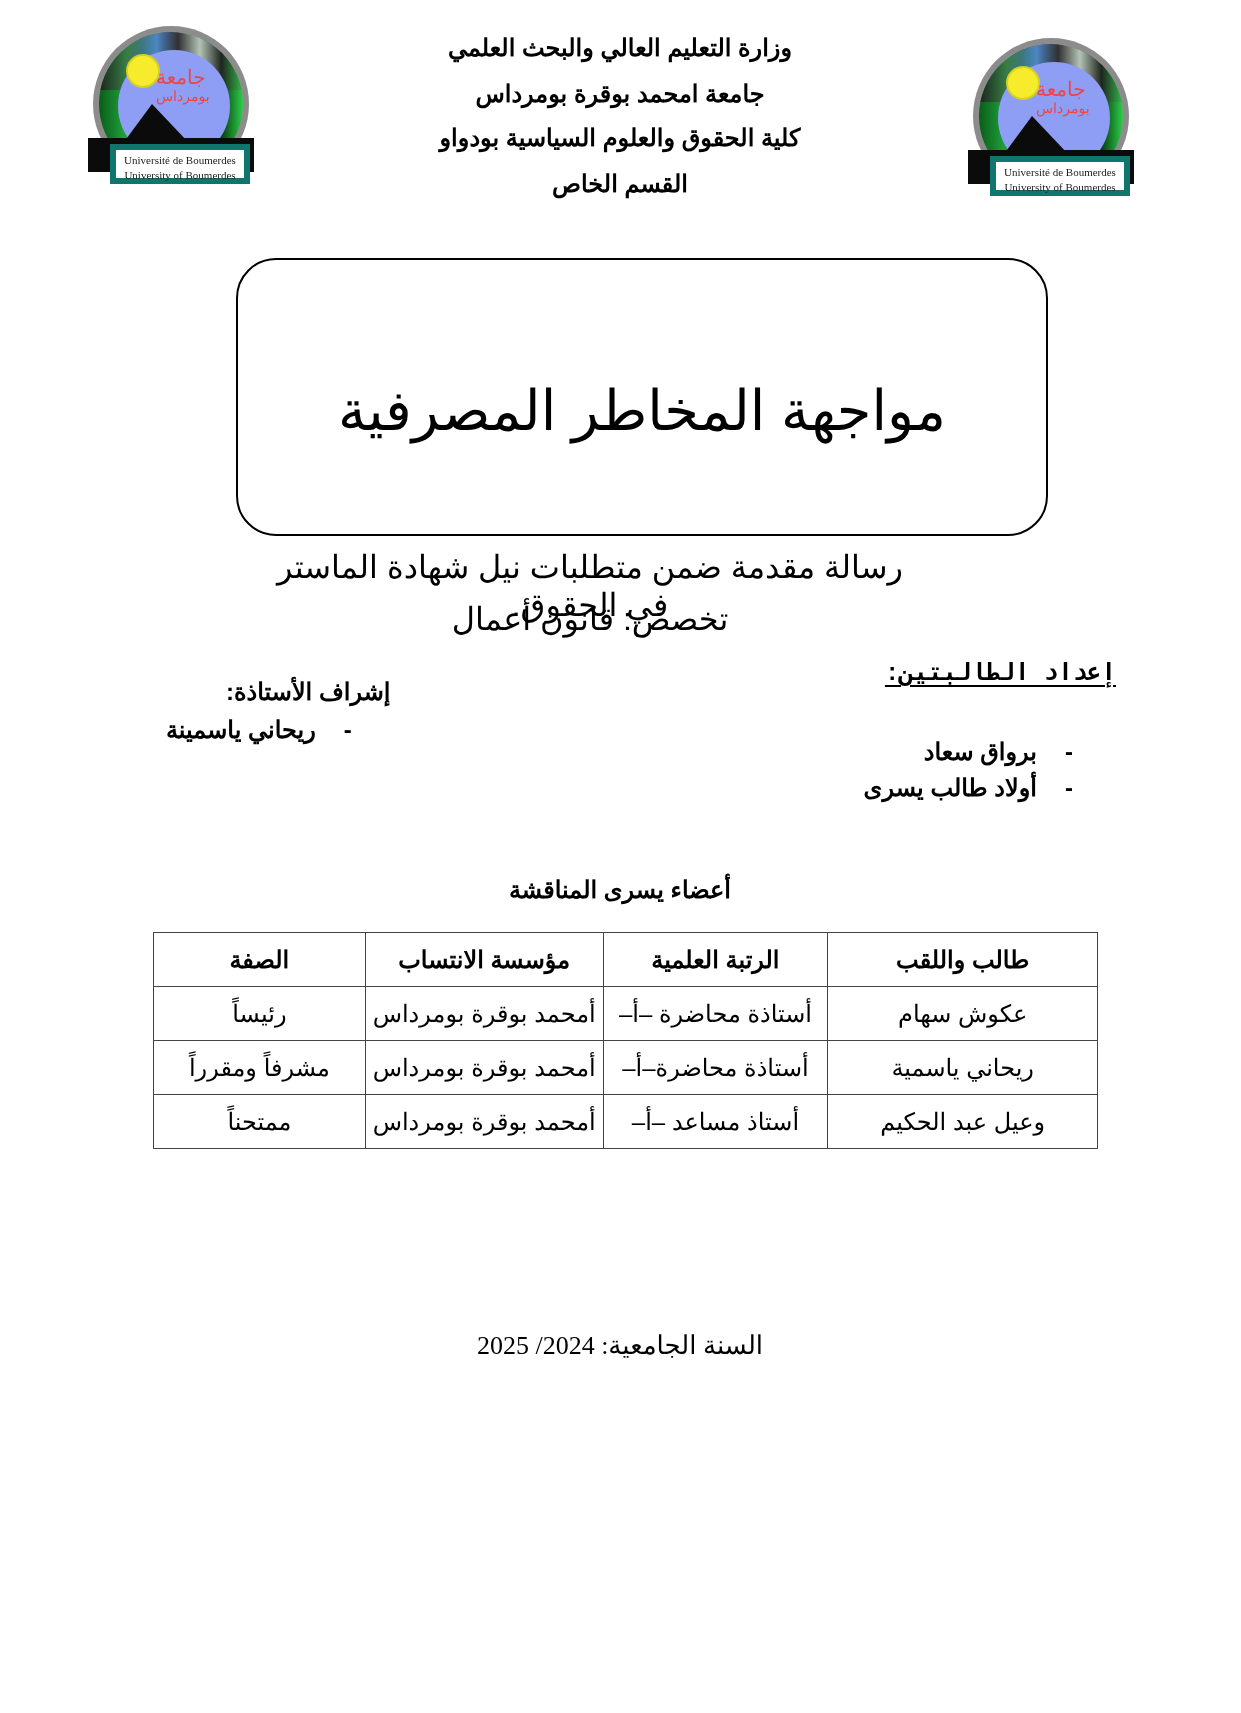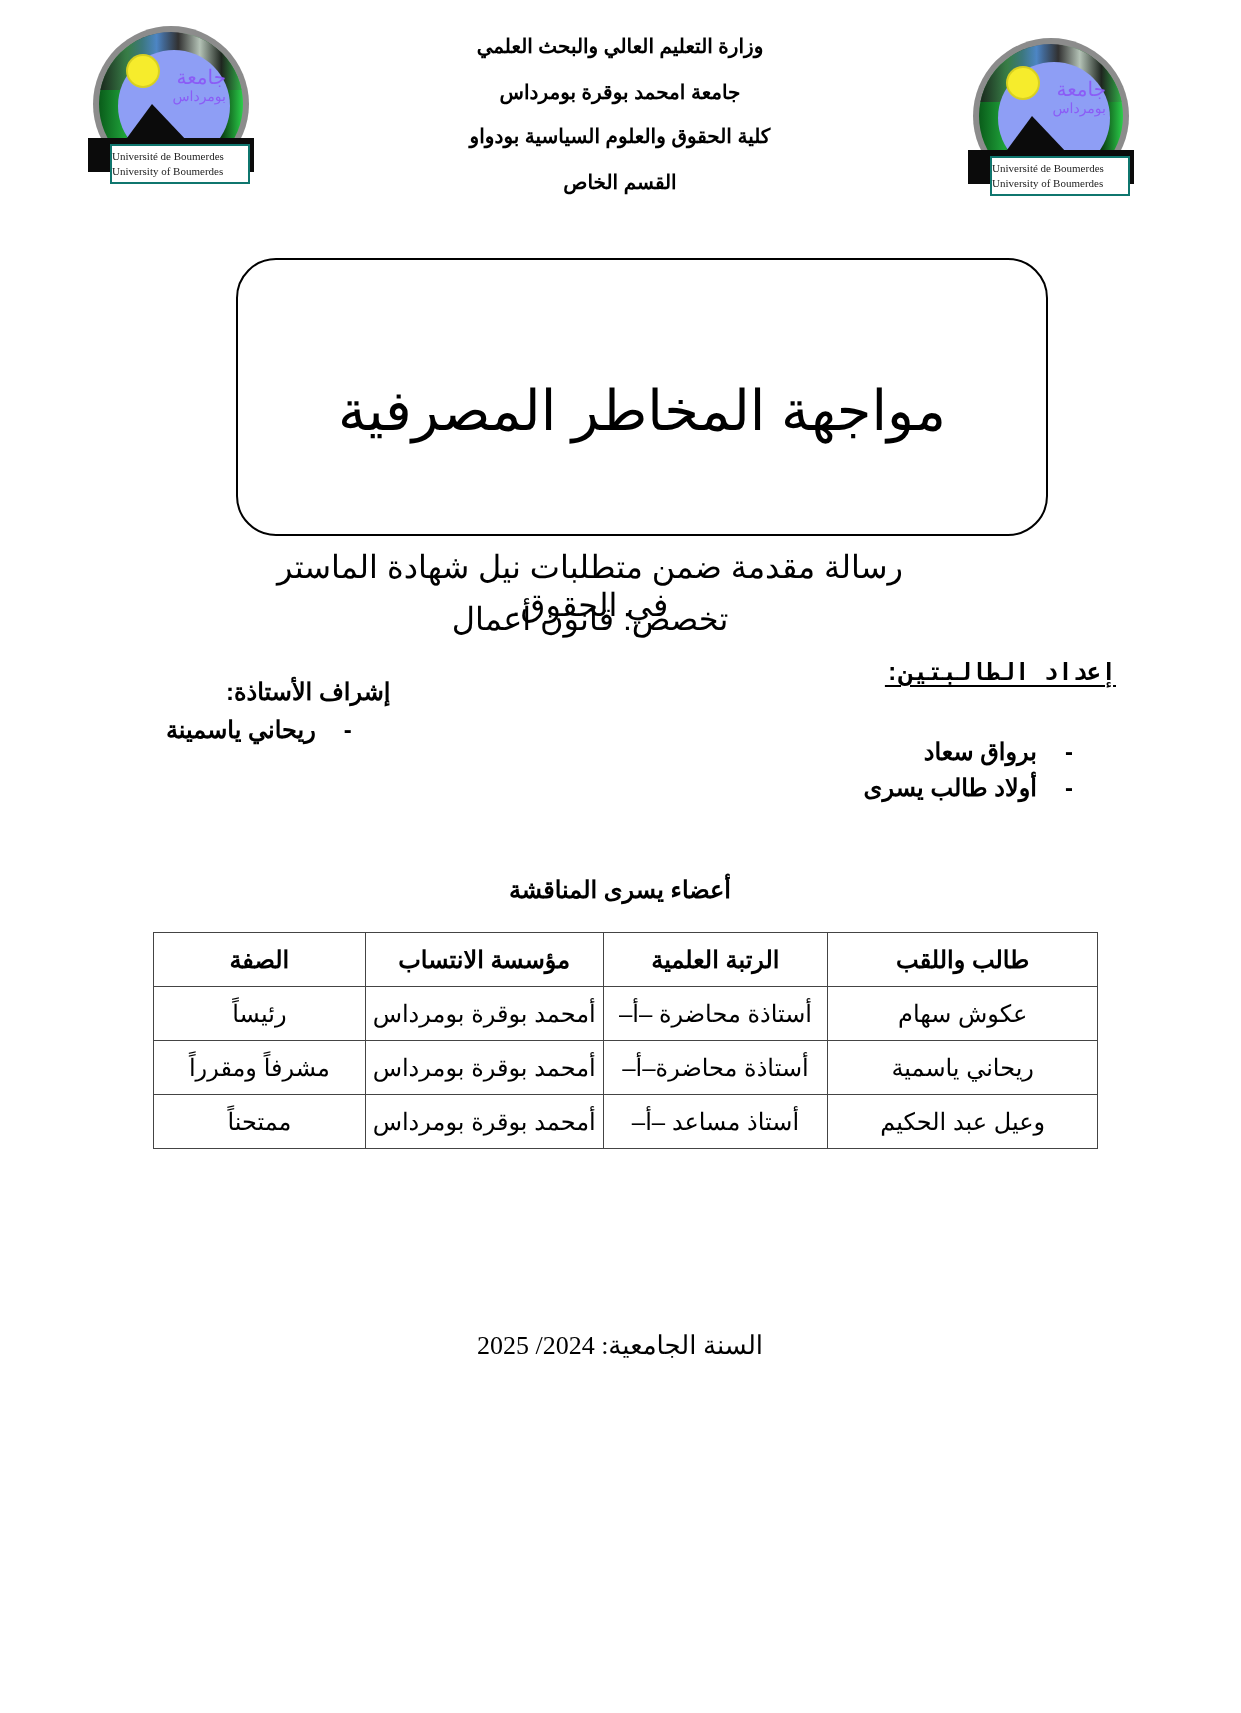--- a/index.html
+++ b/index.html
@@ -30,38 +30,38 @@
   }
   .logo .sun {
     position: absolute; left: 40px; top: 30px; width: 30px; height: 30px; border-radius: 50%; background: #f6ec2c;
     box-shadow: 0 0 0 2px #d8d020;
   }
   .logo .mount {
     position: absolute; left: 36px; top: 78px; width: 0; height: 0;
     border-left: 28px solid transparent; border-right: 36px solid transparent; border-bottom: 38px solid #0b0b0b;
   }
   .logo .ar {
-    position: absolute; left: 68px; top: 40px; width: 70px; text-align: right;
-    font-family: "DejaVu Serif", serif; font-size: 20px; line-height: 22px; color: #8b5cf6; direction: rtl;
+    position: absolute; left: 68px; top: 40px; width: 70px; text-align: left;
+    font-family: "DejaVu Serif", serif; font-size: 20px; line-height: 22px; color: #ef4444; direction: rtl;
   }
   .logo .ar small { display: block; font-size: 14px; line-height: 16px; }
   .logo .band {
     position: absolute; left: 0; top: 112px; width: 166px; height: 34px; background: #0b0b0b;
   }
   .logo .label {
     position: absolute; left: 22px; top: 118px; width: 140px; height: 40px; background: #ffffff;
-    border: 2px solid #0f766e; box-sizing: border-box;
-    font-family: "Liberation Serif", serif; font-size: 11px; line-height: 15px; color: #222; text-align: left;
+    border: 6px solid #0f766e; box-sizing: border-box;
+    font-family: "Liberation Serif", serif; font-size: 11px; line-height: 15px; color: #222; text-align: center;
     padding-top: 3px;
   }
 
   
   .hdr {
     position: absolute; left: 380px; width: 480px; text-align: center; direction: rtl;
-    font-family: "Liberation Sans", sans-serif; font-weight: bold; font-size: 20px;
+    font-family: "Liberation Sans", sans-serif; font-weight: bold; font-size: 24px;
   }
 
   
   .title-box {
     position: absolute; left: 236px; top: 258px; width: 812px; height: 278px;
     border: 2px solid #000; border-radius: 40px; box-sizing: border-box;
   }
   .title-text {
     position: absolute; left: 0; top: 98px; width: 100%; text-align: center; direction: rtl;
     font-family: "Liberation Sans", sans-serif; font-size: 56px; line-height: 70px; margin-top: 18px;

